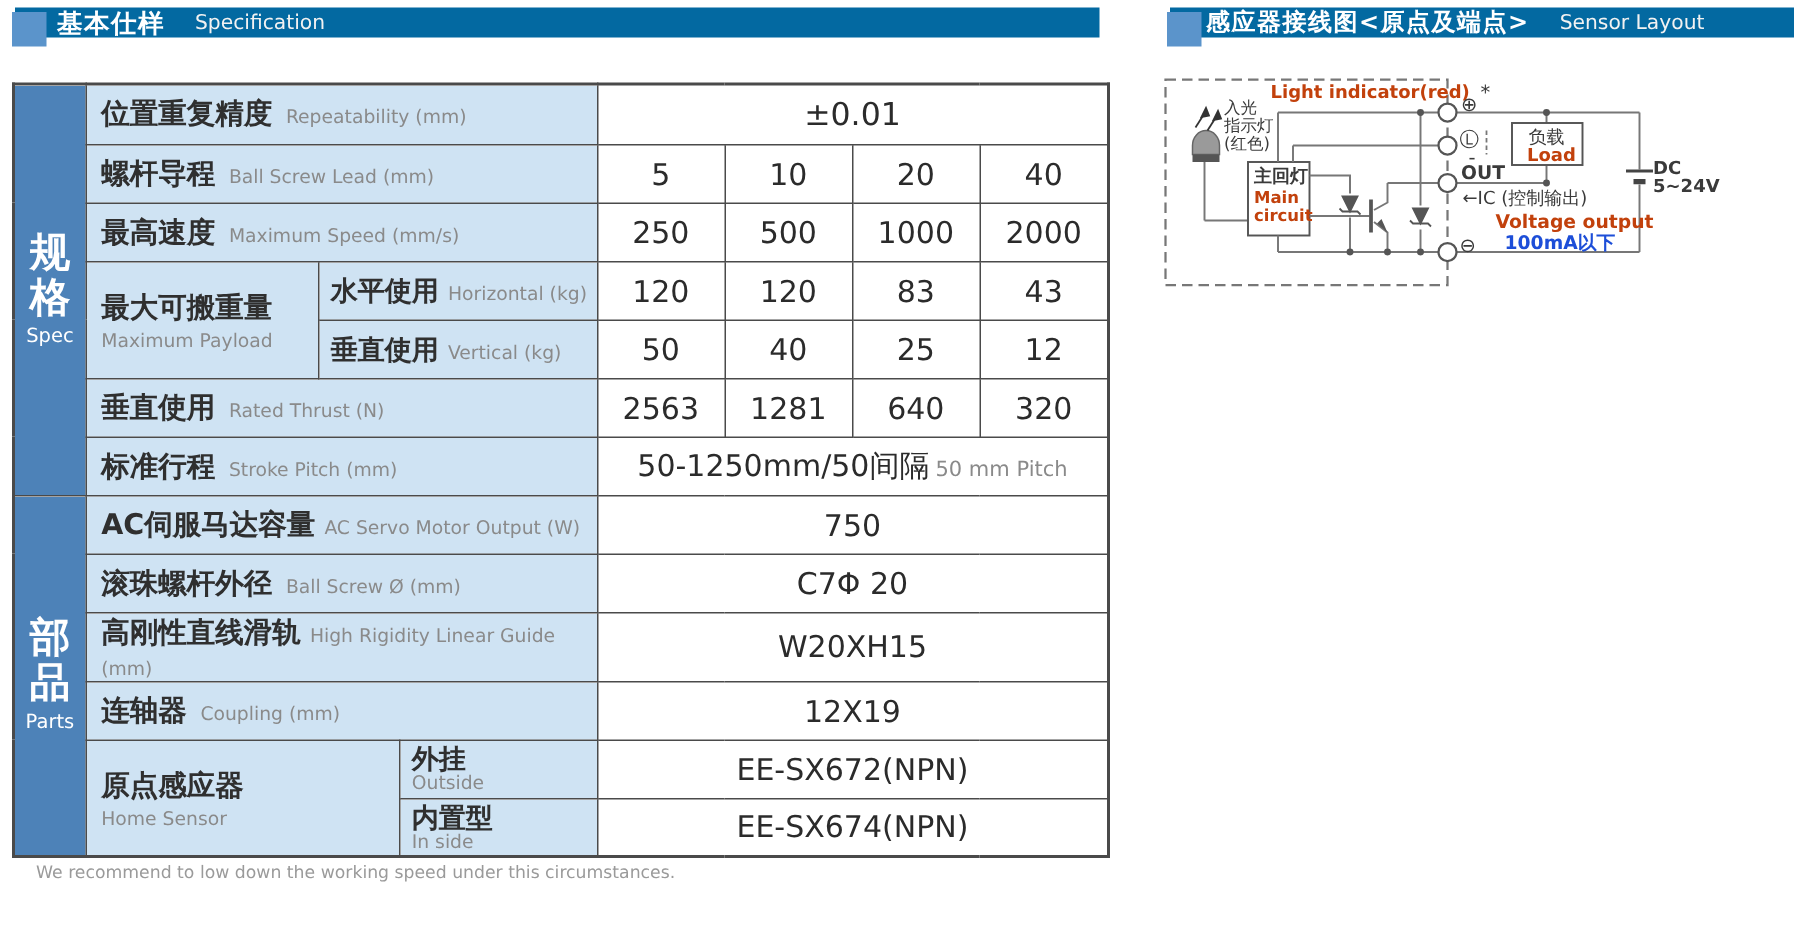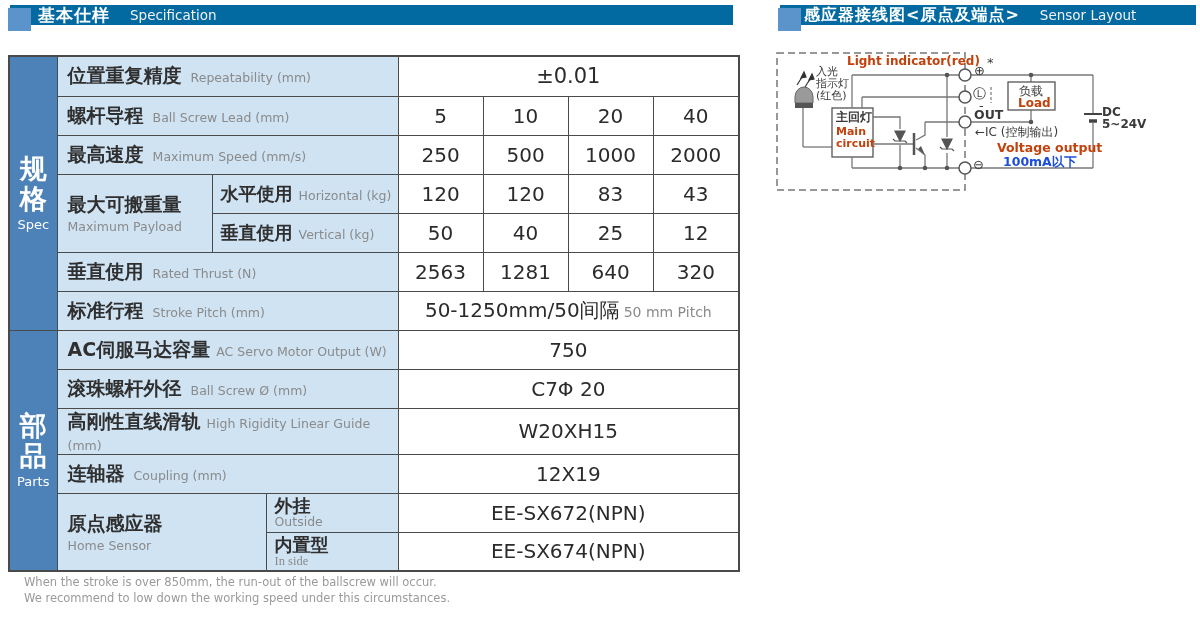--- a/index.html
+++ b/index.html
@@ -200,29 +200,28 @@
     <td class="lab stack" style="padding-left:8px;">
       <span class="zh-l" style="font-size:18px;line-height:1;">外挂</span>
       <span class="en-l" style="line-height:1;margin-top:0;">Outside</span>
     </td>
     <td class="val" colspan="4">EE-SX672(NPN)</td>
   </tr>
 
   <tr style="height:39px;">
     <td class="lab stack" style="padding-left:8px;">
       <span class="zh-l" style="font-size:18px;line-height:1;">内置型</span>
-      <span class="en-l" style="line-height:1;margin-top:0;font-family:Liberation Serif, serif;">In side</span>
+      <span class="en-l" style="line-height:1;margin-top:0;">In side</span>
     </td>
     <td class="val" colspan="4">EE-SX674(NPN)</td>
   </tr>
 </tbody>
   </table>
 
 <div class="fn" style="left:8px;">
-  <div class="fn-gray">When the stroke is over 850mm, the run-out of the ballscrew will occur.</div>
   <div class="fn-gray" style="margin-top:-1px;">We recommend to low down the working speed under this circumstances.</div>
 </div>
 <div class="fn" style="left:420px;">
 </div>
 
 <div class="diagram">
   <svg width="425" height="165" viewBox="0 0 425 165">
 
     <rect x="2" y="8" width="188" height="137" fill="none" stroke="#777" stroke-width="1.5" stroke-dasharray="7,4"></rect>
 

